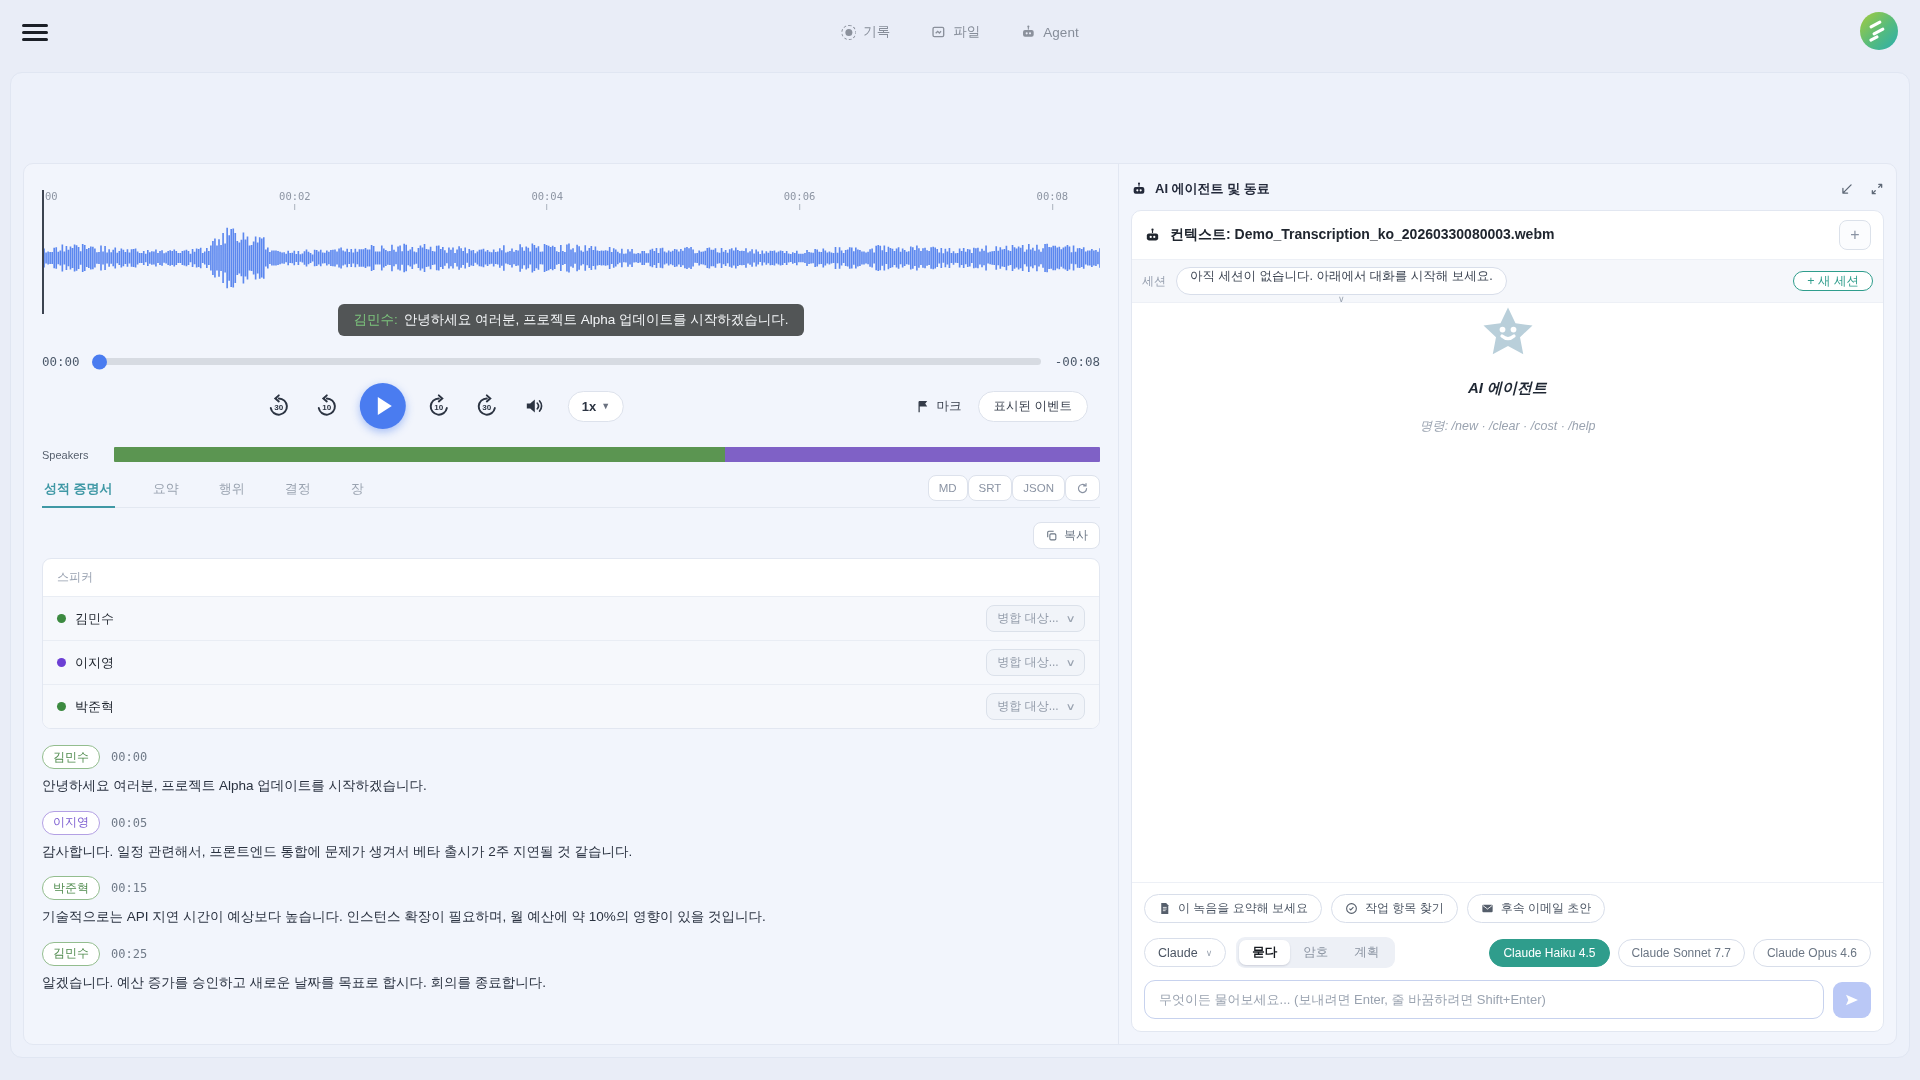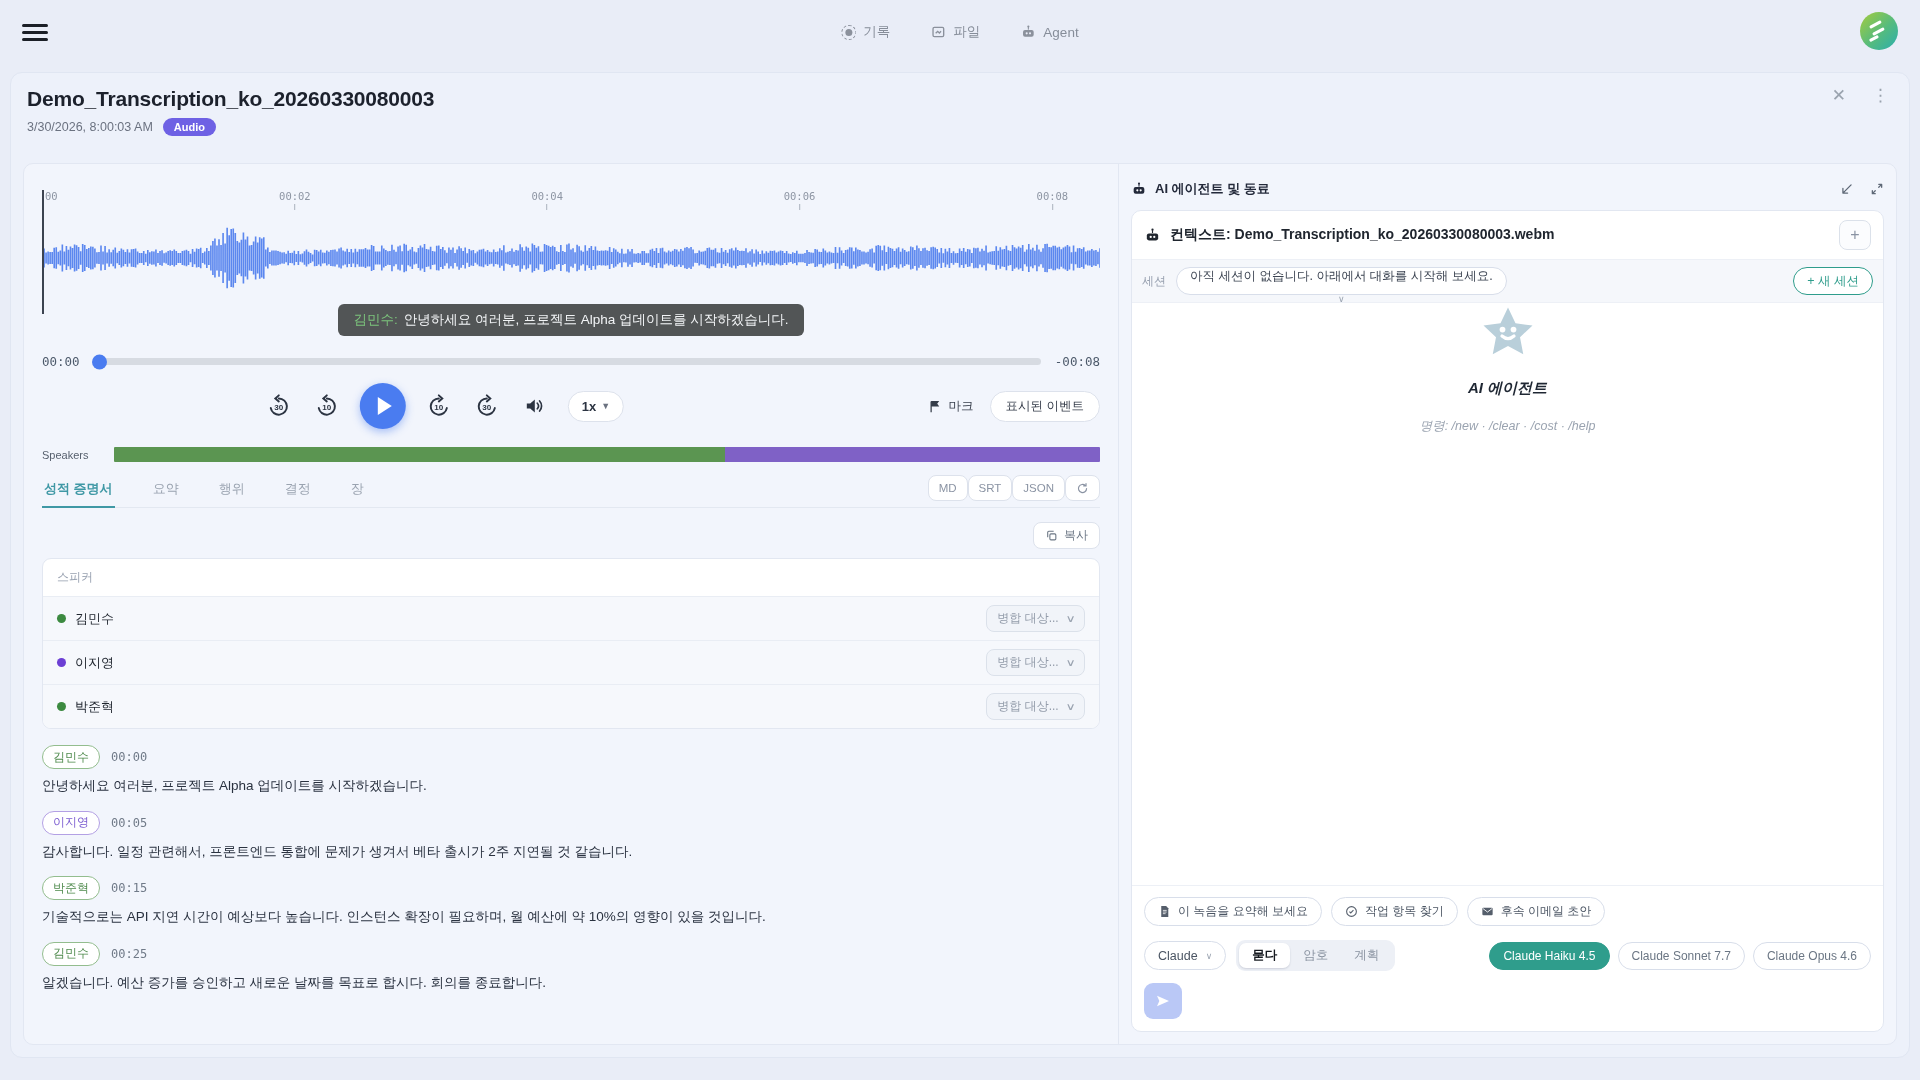--- a/index.html
+++ b/index.html
@@ -56,21 +56,21 @@
 
   .controls { position:relative; margin-top:14px; height:48px; }
   .ctl-center { position:absolute; left:38%; top:0; transform:translateX(-50%); display:flex; align-items:center; gap:18px; }
   .ctl-btn { width:30px; height:30px; display:flex; align-items:center; justify-content:center; color:#2c3442; cursor:pointer; }
   .play { width:46px; height:46px; border-radius:50%; background:#4a7cf0; box-shadow:0 3px 8px rgba(74,124,240,.45);
     display:flex; align-items:center; justify-content:center; cursor:pointer; }
   .play i { width:0; height:0; border-left:14px solid #fff; border-top:9px solid transparent; border-bottom:9px solid transparent; margin-left:4px; }
   .speed { display:flex; align-items:center; gap:5px; background:#fff; border:1px solid #dde2ec; border-radius:16px;
     height:31px; padding:0 13px; font-size:13px; font-weight:700; color:#2c3442; cursor:pointer; }
   .speed em { font-style:normal; font-size:9px; color:#6b7280; }
-  .ctl-right { position:absolute; right:0; top:8px; display:flex; align-items:center; gap:16px; }
+  .ctl-right { position:absolute; right:12px; top:8px; display:flex; align-items:center; gap:16px; }
   .mark-btn { display:flex; align-items:center; gap:6px; font-size:12.5px; color:#353c49; cursor:pointer; }
   .events-btn { background:#fff; border:1px solid #dde2ec; border-radius:16px; height:31px; padding:0 15px;
     display:flex; align-items:center; font-size:12.5px; color:#353c49; cursor:pointer; }
 
   .speakers-row { display:flex; align-items:center; margin-top:16px; }
   .speakers-label { width:72px; font-size:11px; color:#565f6d; }
   .seg-bar { flex:1; height:15px; display:flex; border-radius:1px; overflow:hidden; }
   .seg-bar div { height:100%; }
 
   
@@ -119,21 +119,21 @@
   .ctx-row { display:flex; align-items:center; gap:9px; padding:9px 12px; border-bottom:1px solid #edf0f6; }
   .ctx-label { font-size:14px; font-weight:700; color:#20262f; }
   .add-btn { margin-left:auto; width:32px; height:30px; border:1px solid #dbe1ea; border-radius:8px; background:#fbfcfe;
     color:#8a93a3; font-size:16px; display:flex; align-items:center; justify-content:center; cursor:pointer; }
   .session-row { display:flex; align-items:center; gap:10px; padding:7px 10px; background:#f5f7fb; border-bottom:1px solid #edf0f6; }
   .session-label { font-size:12px; color:#98a1b0; }
   .session-sel { background:#fff; border:1px solid #d8deea; border-radius:15px; height:28px; padding:0 13px;
     display:flex; align-items:center; gap:9px; font-size:12.5px; color:#3c4452; cursor:pointer;flex-direction:column; }
   .session-sel u { text-decoration:none; font-size:9px; color:#9aa3b0; }
   .new-session { margin-left:auto; border:1.4px solid #2f9d8c; color:#2f9d8c; background:#fff; border-radius:15px;
-    height:28px; padding:0 13px; display:flex; align-items:center; font-size:12.5px; cursor:pointer; }
+    height:20px; padding:0 13px; display:flex; align-items:center; font-size:12.5px; cursor:pointer; }
 
   .chat-area { flex:1; display:flex; flex-direction:column; align-items:center; justify-content:flex-start; background:#fff;font-style:italic; }
   .empty-title { margin-top:16px; font-size:15px; font-weight:700; color:#1f2733; }
   .empty-cmds { margin-top:20px; font-size:12.5px; color:#9aa3b0; }
 
   .chips-row { display:flex; gap:9px; padding:11px 12px 9px; border-top:1px solid #edf0f6; }
   .chip { display:flex; align-items:center; gap:7px; border:1px solid #d8deea; background:#fff; border-radius:15px;
     height:29px; padding:0 13px; font-size:12px; color:#4b5563; cursor:pointer; }
   .chip svg { color:#555e6b; }
   .model-row { display:flex; align-items:center; gap:10px; padding:5px 12px 7px; }
@@ -189,31 +189,20 @@
     </div>
   </div>
   <div class="logo">
       <i></i>
       <i></i>
       <i></i>
     </div>
 </div>
 
 <div class="card">
-  <div class="card-head">
-    <div class="doc-title">Demo_Transcription_ko_20260330080003</div>
-    <div class="doc-meta">
-      <span class="doc-date">3/30/2026, 8:00:03 AM</span>
-      <span class="badge">Audio</span>
-    </div>
-    <div class="head-actions">
-      <span>✕</span>
-      <span>⋮</span>
-    </div>
-  </div>
 
   <div class="inner">
 
     <div class="left">
 
       <div class="wave-wrap">
         <div class="ruler">
           <span class="tick first" style="left:3px"><span>00</span></span>
           <span class="tick" style="left:23.9%"><span>00:02</span><i></i></span>
           <span class="tick" style="left:47.75%"><span>00:04</span><i></i></span>
@@ -484,20 +473,21 @@
             <span class="seg-item">계획</span>
           </span>
           <span class="models">
             <span class="model-pill active">Claude Haiku 4.5</span>
             <span class="model-pill">Claude Sonnet 7.7</span>
             <span class="model-pill">Claude Opus 4.6</span>
           </span>
         </div>
 
         <div class="input-row">
+          <input class="ask-input" type="text" placeholder="무엇이든 물어보세요... (보내려면 Enter, 줄 바꿈하려면 Shift+Enter)" style="">
           <button class="send-btn">
             <svg class="ic" width="16" height="16" viewBox="0 0 24 24" fill="#fff">
                 <path d="M3 20l18-8L3 4l3.5 8L3 20z"></path>
               </svg>
           </button>
         </div>
       </div>
     </div>
   </div>
 </div>

